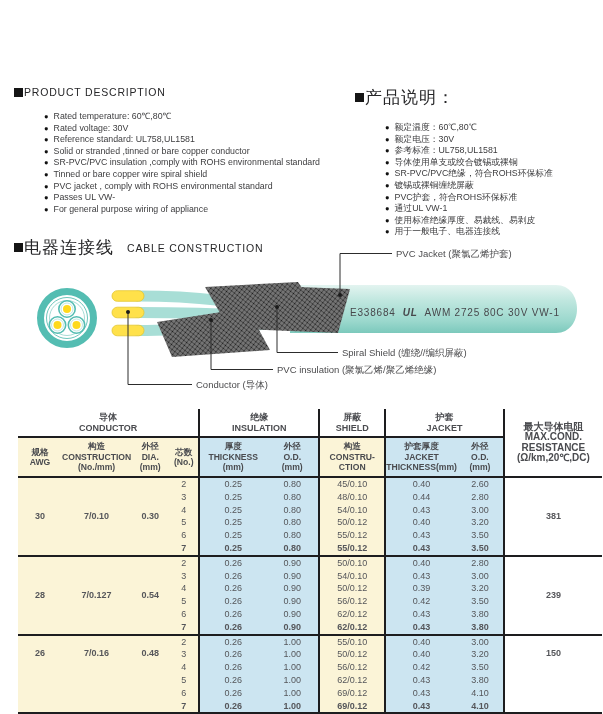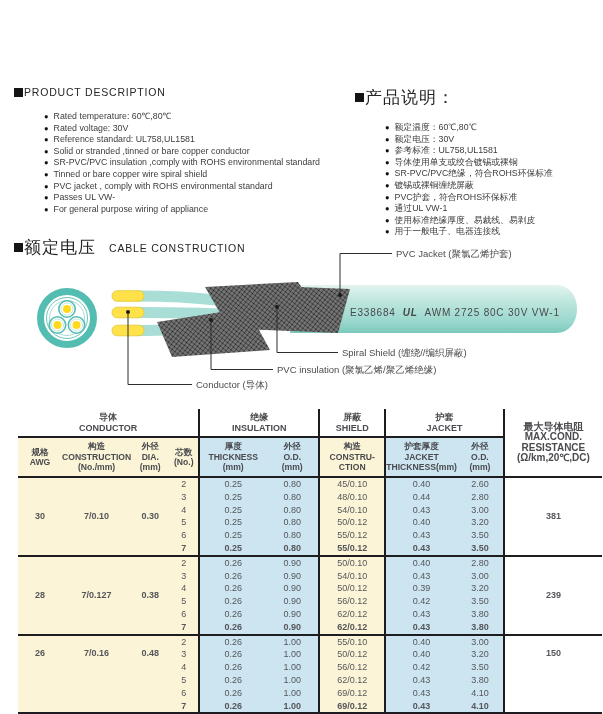--- a/index.html
+++ b/index.html
@@ -78,21 +78,21 @@
           <li><span class="dot">●</span>PVC护套，符合ROHS环保标准</li>
           <li><span class="dot">●</span>通过UL VW-1</li>
           <li><span class="dot">●</span>使用标准绝缘厚度、易裁线、易剥皮</li>
           <li><span class="dot">●</span>用于一般电子、电器连接线</li>
         </ul>
     </section>
   </div>
 
   <h2 class="sec sec2">
     <span class="sq"></span>
-    <span class="zh">额定电压</span>
+    <span class="zh">电器连接线</span>
     <span class="en">CABLE CONSTRUCTION</span>
   </h2>
 
   <svg class="diagram" width="603" height="162" viewBox="0 0 603 162">
     <defs>
       <linearGradient id="cg" x1="0" y1="0" x2="0" y2="1">
         <stop offset="0" stop-color="#e3f4f0"></stop>
         <stop offset="0.32" stop-color="#c0e7df"></stop>
         <stop offset="0.75" stop-color="#9bd8cd"></stop>
         <stop offset="1" stop-color="#7cc9bc"></stop>
@@ -269,21 +269,21 @@
           <td class="bg-y br bb">7</td>
           <td class="bg-b bb">0.25</td>
           <td class="bg-b br bb">0.80</td>
           <td class="bg-y br bb">55/0.12</td>
           <td class="bg-b bb">0.43</td>
           <td class="bg-b br bb">3.50</td>
         </tr>
         <tr>
           <td class="bg-y bb" rowspan="6">28</td>
           <td class="bg-y bb" rowspan="6">7/0.127</td>
-          <td class="bg-y bb" rowspan="6">0.38</td>
+          <td class="bg-y bb" rowspan="6">0.54</td>
           <td class="bg-y br">2</td>
           <td class="bg-b">0.26</td>
           <td class="bg-b br">0.90</td>
           <td class="bg-y br">50/0.10</td>
           <td class="bg-b">0.40</td>
           <td class="bg-b br">2.80</td>
           <td class="bb" rowspan="6">239</td>
         </tr>
         <tr>
           <td class="bg-y br">3</td>

